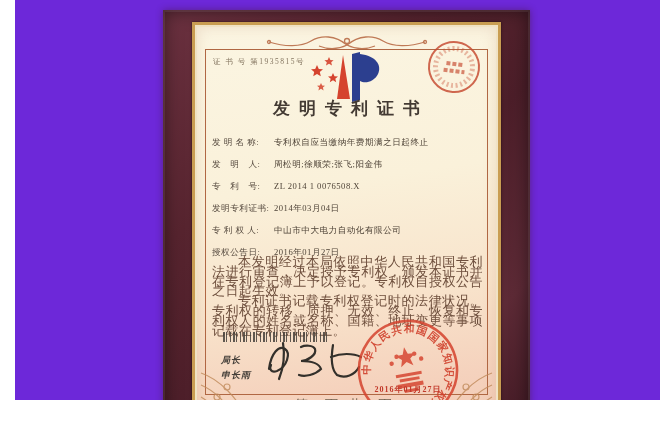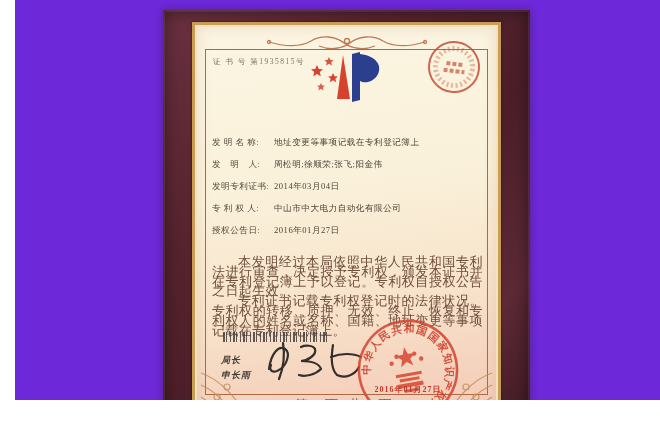--- a/index.html
+++ b/index.html
@@ -113,29 +113,34 @@
           <path d="M30 22 l1.5 3.3 3.5.3 -2.7 2.2 .9 3.5 -3.2-2 -3.2 2 .9-3.5 -2.7-2.2 3.5-.3 Z"></path>
           <path d="M18 32 l1.2 2.6 2.8.2 -2.1 1.8 .7 2.8 -2.6-1.6 -2.6 1.6 .7-2.8 -2.1-1.8 2.8-.2 Z" opacity=".85"></path>
           <path d="M40 4 L47 48 L34 48 Z"></path>
         </g>
         <g fill="#2c3f8f">
           <path d="M49 3 L57 1 L57 49 L49 51 Z"></path>
           <path d="M57 3 C73 5 79 14 75 23 C71 31 62 33 57 30 Z"></path>
         </g>
       </svg>
 
+      <div class="title">发明专利证书</div>
 
       <div class="fields">
         <div class="frow">
           <span class="flabel">发 明 名 称:</span>
-          <span class="fvalue">地址变更等事项记载在专利登记簿上</span>
+          <span class="fvalue">专利权自应当缴纳年费期满之日起终止</span>
         </div>
         <div class="frow">
           <span class="flabel">发　明　人:</span>
           <span class="fvalue">周松明;徐顺荣;张飞;阳金伟</span>
+        </div>
+        <div class="frow">
+          <span class="flabel">专　利　号:</span>
+          <span class="fvalue">ZL 2014 1 0076508.X</span>
         </div>
         <div class="frow">
           <span class="flabel">发明专利证书:</span>
           <span class="fvalue">2014年03月04日</span>
         </div>
         <div class="frow">
           <span class="flabel">专 利 权 人:</span>
           <span class="fvalue">中山市中大电力自动化有限公司</span>
         </div>
         <div class="frow">

